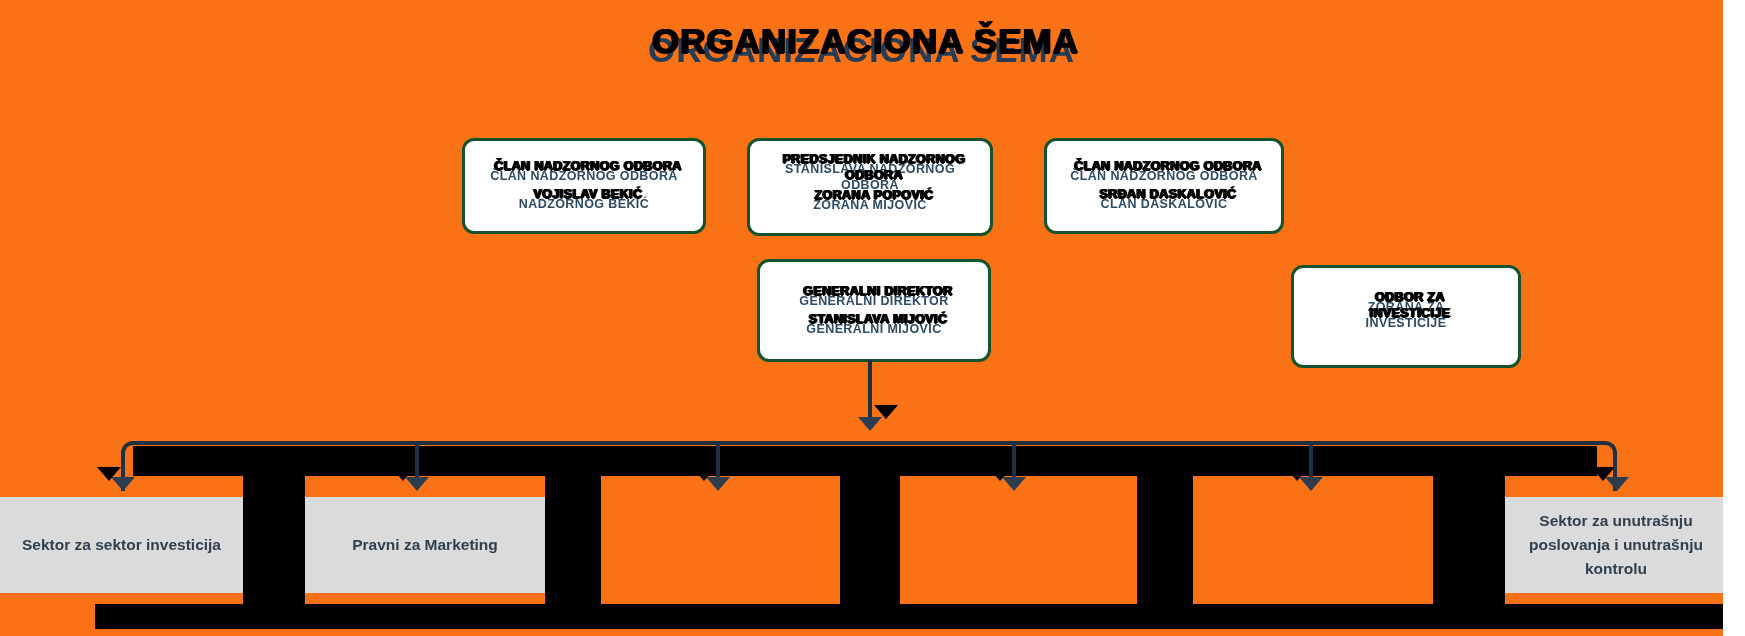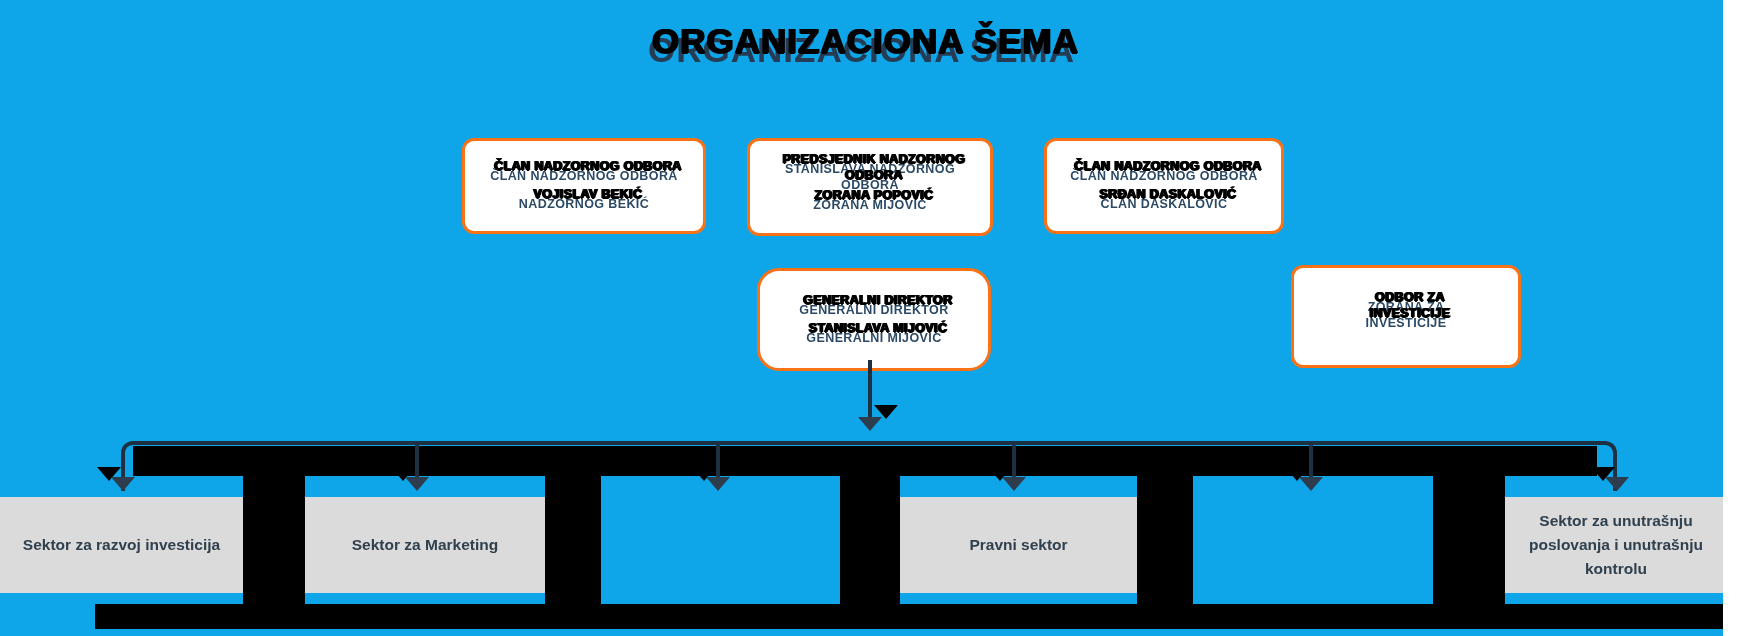--- a/index.html
+++ b/index.html
@@ -1,35 +1,35 @@
 <!DOCTYPE html>
 <html><head>
 <meta charset="utf-8">
 <style>
   html,body{margin:0;padding:0;background:#ffffff;}
-  .stage{position:relative;width:1723px;height:636px;background:#0ea5e9;overflow:hidden;
+  .stage{position:relative;width:1723px;height:636px;background:#f97316;overflow:hidden;
          font-family:"Liberation Sans","DejaVu Sans",sans-serif;}
 
   
   .title{position:absolute;left:0;right:0;top:30px;margin:0;text-align:center;
          font-size:35px;font-weight:bold;letter-spacing:1px;color:#263c54;}
 
   
-  .obox{position:absolute;background:#ffffff;border:3px solid #f97316;border-radius:12px;
+  .obox{position:absolute;background:#ffffff;border:3px solid #14532d;border-radius:12px;
         display:flex;flex-direction:column;align-items:flex-end;justify-content:center;
         text-align:center;color:#2c4a66;font-weight:bold;font-size:12.5px;line-height:16px;
         letter-spacing:.4px;z-index:4;}
   .obox .role{position:relative;white-space:pre-line;min-height:32px;display:flex;
               align-items:center;justify-content:center;width:100%;}
   .obox .name{position:relative;margin-top:4px;white-space:pre-line;width:100%;}
 
   .bA{left:462px;top:138px;width:238px;height:90px;}
   .bB{left:747px;top:138px;width:240px;height:92px;}
   .bC{left:1044px;top:138px;width:234px;height:90px;}
-  .bD{left:757px;top:268px;width:228px;height:97px;border-radius:22px;}
+  .bD{left:757px;top:259px;width:228px;height:97px;}
   .bE{left:1291px;top:265px;width:224px;height:97px;}
 
   
   .ghost::before{content:attr(data-text);position:absolute;left:0;right:0;top:0;
         transform:translate(4px,-10px);color:#000;white-space:pre-line;
         text-shadow:1px 0 #000,-1px 0 #000,0 1px #000;pointer-events:none;}
   .title.ghost::before{transform:translate(4px,-9px);}
   .obox .role.ghost::before{top:auto;}
 
   
@@ -128,25 +128,22 @@
   <div class="artifact band"></div>
   <div class="artifact gap1"></div>
   <div class="artifact gap2"></div>
   <div class="artifact gap3"></div>
   <div class="artifact gap4"></div>
   <div class="artifact gap5"></div>
   <div class="artifact rstrip"></div>
   <div class="artifact bbar"></div>
 
   <div class="sbox sb1">
-    <span>Sektor za razvoj investicija</span>
+    <span>Sektor za sektor investicija</span>
   </div>
   <div class="sbox sb2">
-    <span>Sektor za Marketing</span>
-  </div>
-  <div class="sbox sb4">
-    <span>Pravni sektor</span>
+    <span>Pravni za Marketing</span>
   </div>
   <div class="sbox sb6">
     <span>Sektor za unutrašnju poslovanja i unutrašnju kontrolu</span>
   </div>
 
 </div>
 
 </body></html>

